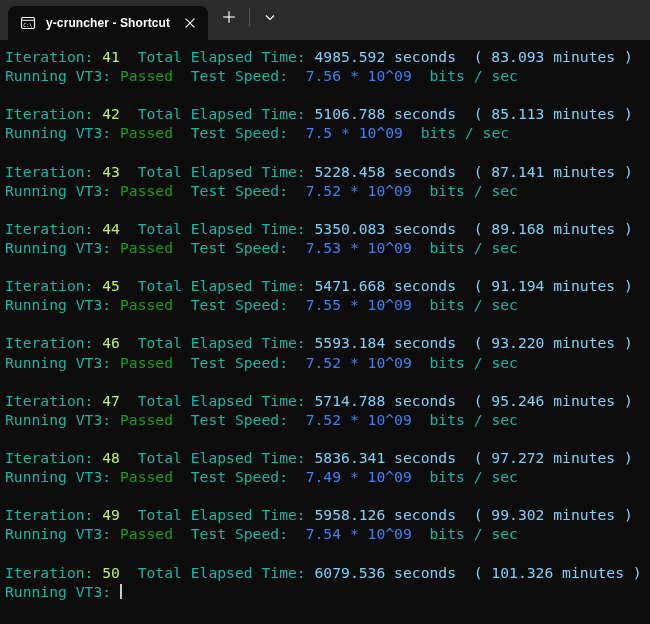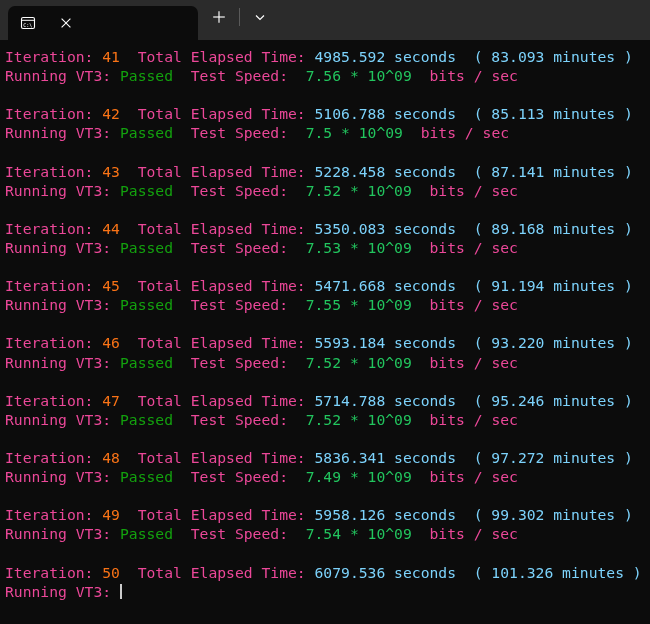--- a/index.html
+++ b/index.html
@@ -108,25 +108,25 @@
     width: 660px;
     font-family: "DejaVu Sans Mono", monospace;
     font-size: 14.7px;
     line-height: 19.1px;
     white-space: pre;
     color: #cccccc;
   }
   .row { height: 19.1px; }
   .blank { height: 19.1px; }
 
-  .c-def   { color: #ec4899; text-align: right; }
-  .c-num   { color: #f97316; }   
+  .c-def   { color: #14b8a6; text-align: right; }
+  .c-num   { color: #bef264; }   
   .c-green { color: #7dd3fc; }   
   .c-pass  { color: #13a10e; text-align: right; }   
-  .c-cyan  { color: #22c55e; }   
+  .c-cyan  { color: #3b82f6; }   
 
   .cursor {
     display: inline-block;
     width: 2px;
     height: 15px;
     background: #cccccc;
     vertical-align: -2px;
   }
 </style>
 </head>
@@ -135,20 +135,21 @@
 <div id="titlebar">
   <div id="tabstrip">
     <div class="tab">
       <span class="tab-icon">
         <svg width="16" height="16" viewBox="0 0 16 16">
           <rect x="1.5" y="2.5" width="13" height="11" rx="1.6" fill="none" stroke="#ffffff" stroke-width="1.1"></rect>
           <line x1="1.5" y1="5.3" x2="14.5" y2="5.3" stroke="#ffffff" stroke-width="1"></line>
           <text x="3.2" y="11.6" font-family="DejaVu Sans Mono, monospace" font-size="5.1" fill="#ffffff">C:\</text>
         </svg>
       </span>
+      <span class="tab-title">y-cruncher - Shortcut</span>
       <span class="tab-close">
         <svg width="12" height="12" viewBox="0 0 12 12">
           <line x1="1.6" y1="1.6" x2="10.4" y2="10.4" stroke="#ffffff" stroke-width="1.1"></line>
           <line x1="10.4" y1="1.6" x2="1.6" y2="10.4" stroke="#ffffff" stroke-width="1.1"></line>
         </svg>
       </span>
     </div>
   </div>
 
   <div id="tabbar-actions">

